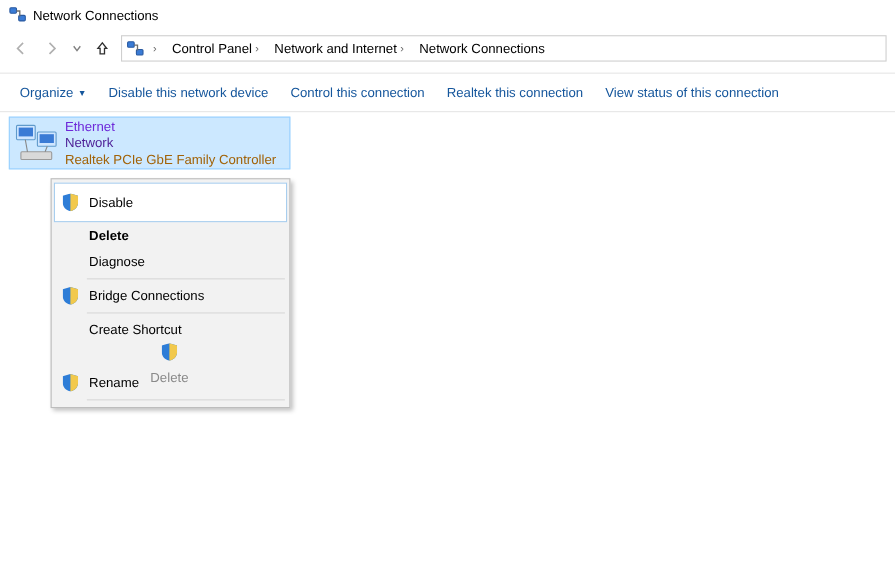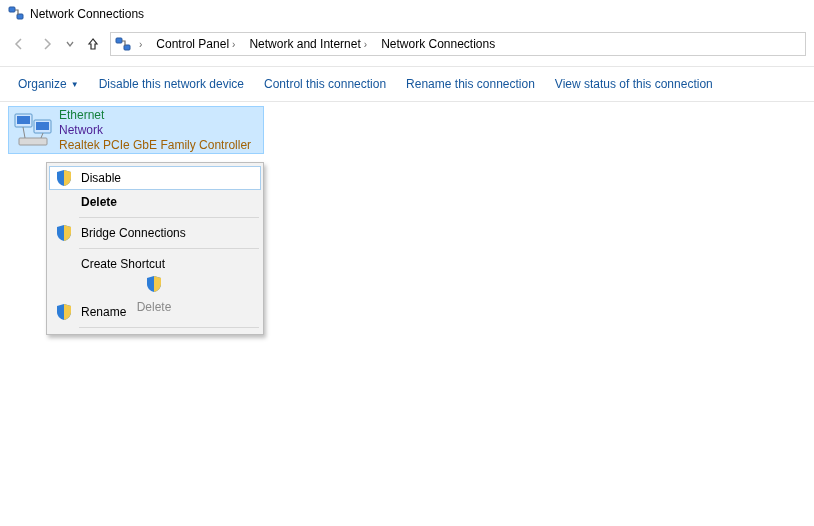--- a/index.html
+++ b/index.html
@@ -87,21 +87,21 @@
       height: 48px;
       display:flex;
       align-items:center;
       gap:6px;
       padding: 2px 4px;
       background: #cce8ff;
       border: 1px solid #99d1ff;
     }
     .adapter-icon { width: 40px; height:40px; display:flex; align-items:center; justify-content:center; }
     .adapter-text { line-height: 1.25; overflow:hidden; }
-    .adapter-text .n1 { color:#15803d; }
+    .adapter-text .n1 { color:#6d28d9; }
     .adapter-text .n2 { color:#4c1d95; }
     .adapter-text .n3 { color:#a16207; white-space:nowrap; }
     
     .ctxmenu {
       position: absolute;
       left: 46px;
       top: 162px;
       width: 218px;
       background: #f2f2f2;
       border: 1px solid #bdbdbd;
@@ -110,21 +110,21 @@
     }
     .ctxitem {
       height: 24px;
       display:flex;
       align-items:center;
       padding: 0 8px 0 6px;
       gap: 8px;
       color:#000;
     }
     .ctxitem .slot { width:18px; height:18px; display:flex; align-items:center; justify-content:center; }
-    .ctxitem.hover { background:#fff; border:1px solid #a8ceee; padding:0 7px 0 5px; height:24px;}
+    .ctxitem.hover { background:#fff; border:1px solid #a8ceee; padding:0 7px 0 5px; height:36px;}
     .ctxitem.bold { font-weight:600; }
     .ctxitem.disabled { color:#8a8a8a;flex-direction:column; }
     .ctxsep {
       height:1px;
       background:#d7d7d7;
       margin: 3px 2px 3px 30px;
     }
     
     .shield {
       width:14px; height:16px;
@@ -196,21 +196,21 @@
     <span>Organize</span>
     <span class="drop">▼</span>
   </div>
   <div class="tool-item">
     <span>Disable this network device</span>
   </div>
   <div class="tool-item">
     <span>Control this connection</span>
   </div>
   <div class="tool-item">
-    <span>Rename this connection</span>
+    <span>Realtek this connection</span>
   </div>
   <div class="tool-item">
     <span>View status of this connection</span>
   </div>
 </div>
 </div>
 
 <div class="content">
   <div class="adapter-tile">
     <div class="adapter-icon">
@@ -238,20 +238,24 @@
           <path d="M7 0 L14 2 V8 C14 12 11 15 7 16 C3 15 0 12 0 8 V2 Z" fill="#2e7dd7"></path>
           <path d="M7 0 L14 2 V8 C14 12 11 15 7 16 V0 Z" fill="#f2c94c"></path>
         </svg>
     </span>
     <span>Disable</span>
   </div>
   <div class="ctxitem bold">
     <span class="slot"></span>
     <span>Delete</span>
   </div>
+  <div class="ctxitem">
+    <span class="slot"></span>
+    <span>Diagnose</span>
+  </div>
   <div class="ctxsep"></div>
   <div class="ctxitem">
     <span class="slot">
       <svg class="shield" viewBox="0 0 14 16">
           <path d="M7 0 L14 2 V8 C14 12 11 15 7 16 C3 15 0 12 0 8 V2 Z" fill="#2e7dd7"></path>
           <path d="M7 0 L14 2 V8 C14 12 11 15 7 16 V0 Z" fill="#f2c94c"></path>
         </svg>
     </span>
     <span>Bridge Connections</span>
   </div>

